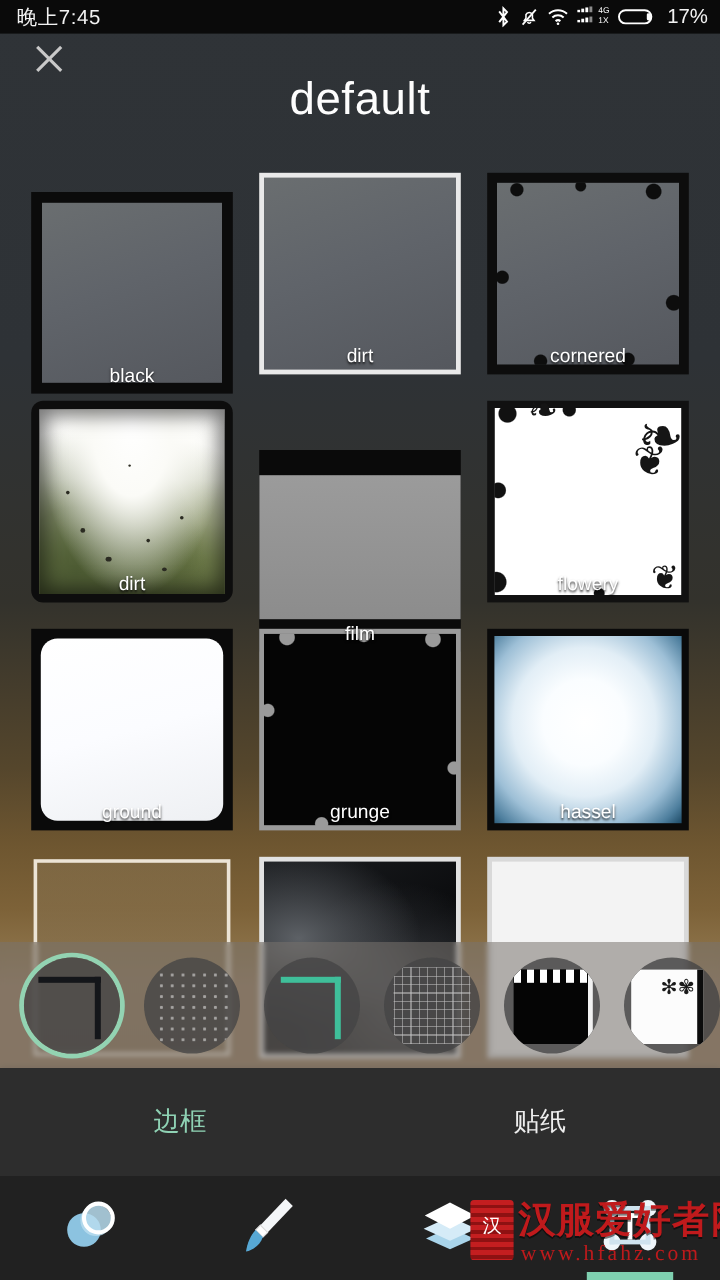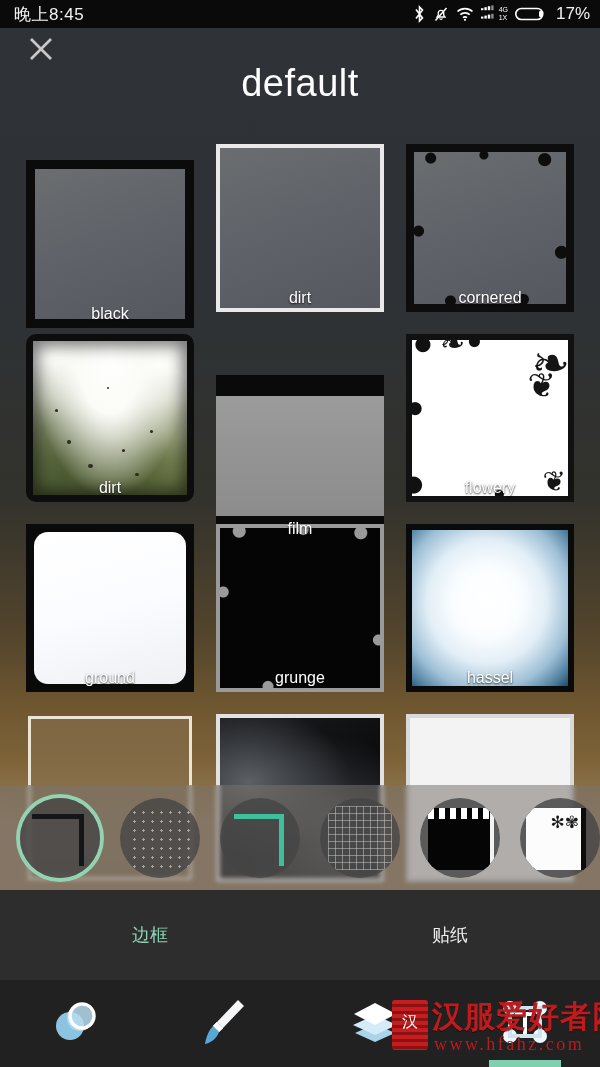--- a/index.html
+++ b/index.html
@@ -278,21 +278,21 @@
 
   
   .tabs {
     position: absolute; left: 0; top: 890px;
     width: 600px; height: 90px;
     background: #2d2d2d;
     display: flex;
   }
   .tab {
     flex: 1; display:flex; align-items:center; justify-content:center;
-    font-size: 18px; color:#ededed;
+    font-size: 22px; color:#ededed;
     cursor:pointer;
   }
   .tab.active { color:#8fd2b4; }
 
   
   .bottomnav {
     position: absolute; left: 0; top: 980px;
     width: 600px; height: 87px;
     background: #212121;
     display: flex;
@@ -335,21 +335,21 @@
     font-family:"Liberation Serif", serif;
     white-space:nowrap;
   }
 </style>
 </head>
 <body>
 
 <div id="app">
 
   <div class="statusbar">
-    <span class="status-time">晚上8:45</span>
+    <span class="status-time">晚上7:45</span>
     <div class="status-right">
       <span>
         <svg width="13" height="18" viewBox="0 0 13 18">
             <path d="M3 4.5 L9.5 13 L6.5 16 V2 L9.5 5 L3 13.5" fill="none" stroke="#fff" stroke-width="1.6"></path>
           </svg>
       </span>
       <span>
         <svg width="16" height="18" viewBox="0 0 16 18">
           <path d="M4 12 h8 l-1.3-1.8 V7.2 A2.9 2.9 0 0 0 5.3 7.2 v3 Z" fill="none" stroke="#fff" stroke-width="1.3"></path>
           <path d="M6.6 13.4 a1.5 1.5 0 0 0 2.8 0" fill="none" stroke="#fff" stroke-width="1.2"></path>

